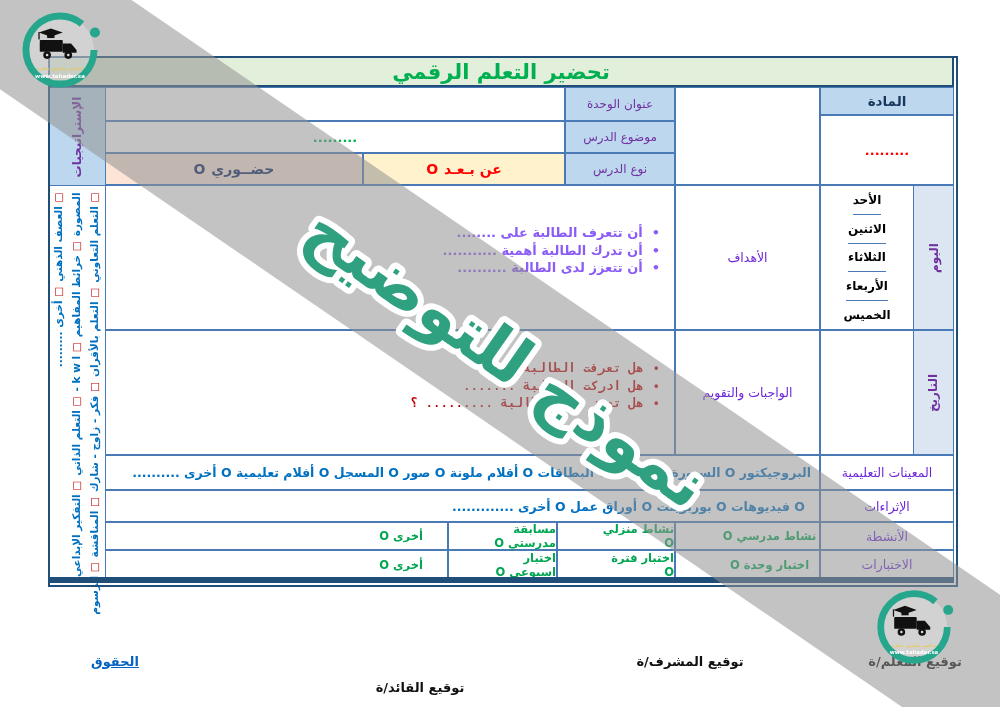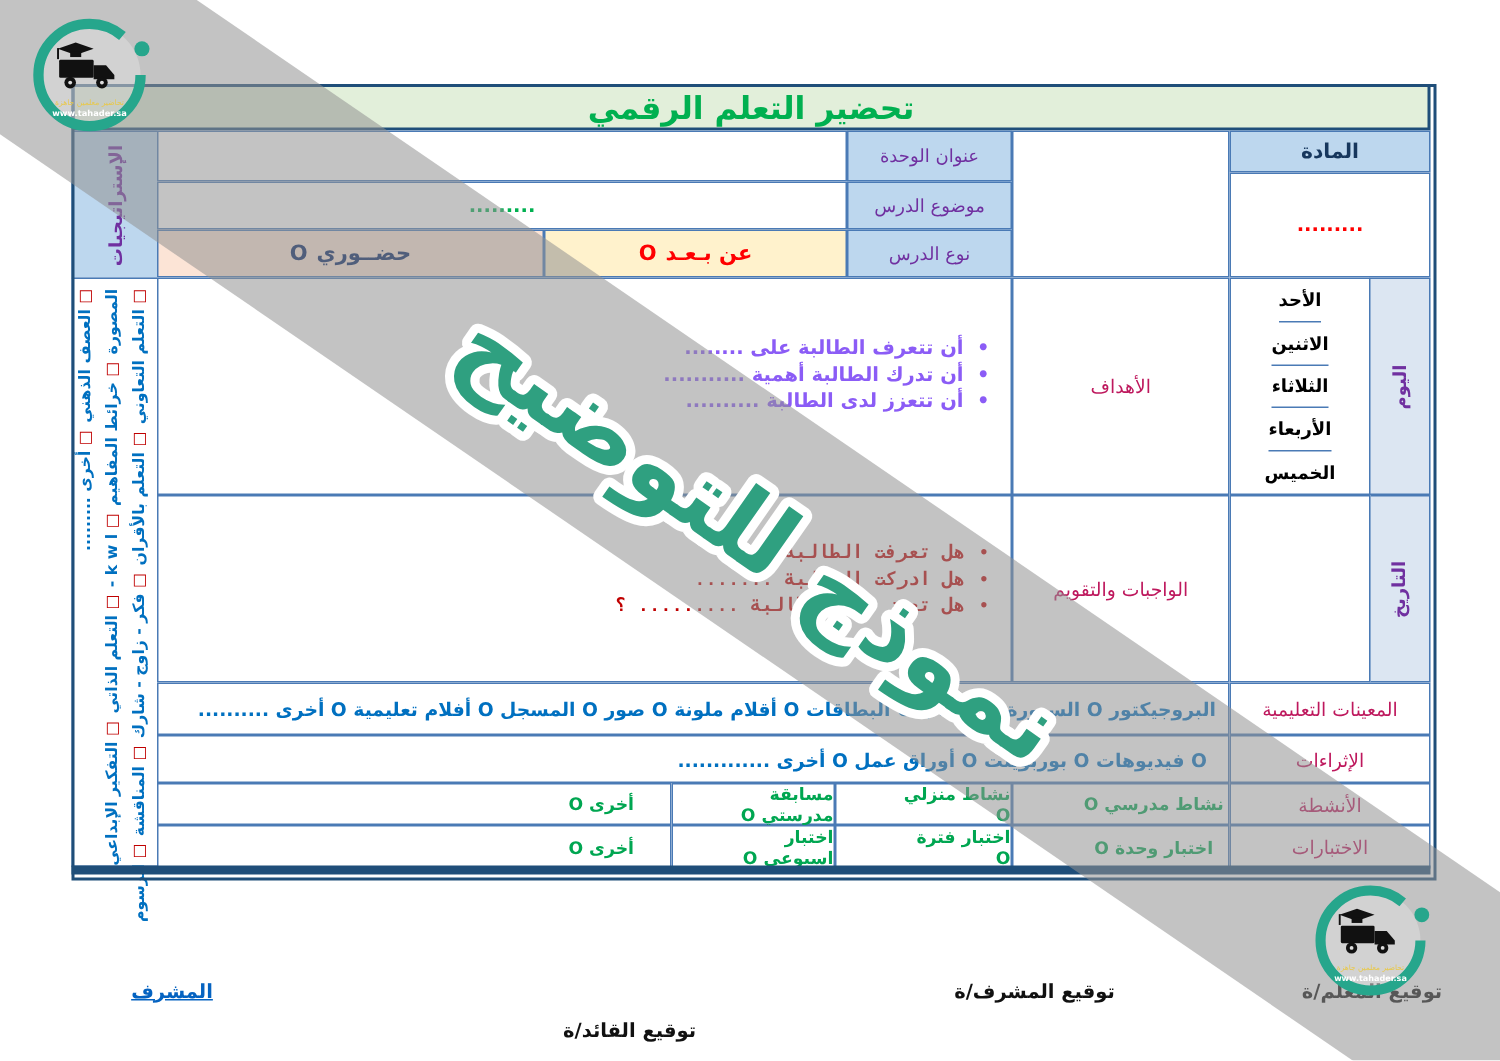--- a/index.html
+++ b/index.html
@@ -2,21 +2,21 @@
 <html lang="ar" dir="rtl"><head>
 <meta charset="utf-8">
 <style>
   html,body{margin:0;padding:0;background:#fff;}
   #page{position:relative;width:1000px;height:707px;overflow:hidden;background:#fff;
         font-family:"DejaVu Sans",sans-serif;direction:rtl;}
   .cell{position:absolute;box-sizing:border-box;border:1px solid #4a7ab5;background:#fff;
         display:flex;align-items:center;justify-content:center;overflow:visible;}
   .lbl-blue{background:#bdd7ee;color:#7030a0;font-size:12px;}
   .lbl-strip{background:#dce6f2;}
-  .lbl-purple{color:#be185d;font-size:12.5px;}
+  .lbl-purple{color:#6d28d9;font-size:12.5px;}
   .vlabel{transform:rotate(-90deg);white-space:nowrap;color:#7030a0;font-size:12px;font-weight:bold;}
   #titlebar{left:48px;top:56px;width:906px;height:31px;background:#e2efda;
             border:2px solid #1f4e79;}
   #title-text{color:#00b050;font-weight:bold;font-size:21px;}
   #outer-border{position:absolute;left:48px;top:56px;width:906px;height:527px;
                 border:2px solid #1f4e79;pointer-events:none;z-index:3;}
   #table-bottom{position:absolute;left:48px;top:577px;width:906px;height:6px;background:#1f4e79;z-index:3;}
 
   
   #strat-header{left:48px;top:87px;width:58px;height:99px;}
@@ -224,21 +224,21 @@
   <div id="test-1" class="cell green-cell">اختبار فترة O</div>
   <div id="test-2" class="cell green-cell">اختبار اسبوعي O</div>
   <div id="test-3" class="cell green-cell">أخرى O</div>
 
   <div id="table-bottom"></div>
   <div id="outer-border"></div>
 
   <div id="sig-teacher" class="sig">توقيع المعلم/ة</div>
   <div id="sig-supervisor" class="sig">توقيع المشرف/ة</div>
   <div id="sig-leader" class="sig">توقيع القائد/ة</div>
-  <div id="rights" class="sig">المشرف</div>
+  <div id="rights" class="sig">الحقوق</div>
 
   <div id="band"></div>
 
   <svg id="wm-svg" width="1000" height="707" viewBox="0 0 1000 707">
     <text x="507" y="380" transform="rotate(35 507 357)" text-anchor="middle" font-family="DejaVu Sans, sans-serif" font-size="66" font-weight="bold" fill="#2fa080" stroke="#ffffff" stroke-width="12" stroke-linejoin="round" paint-order="stroke">نموذج للتوضيح</text>
   </svg>
 
   <svg id="logo-tl" class="logo" viewBox="0 0 100 100">
     <circle cx="50" cy="50" r="37" fill="rgba(255,255,255,0.25)"></circle>
     <circle cx="50" cy="50" r="37" fill="none" stroke="#26a68c" stroke-width="7.5" stroke-dasharray="200 32.5"></circle>

